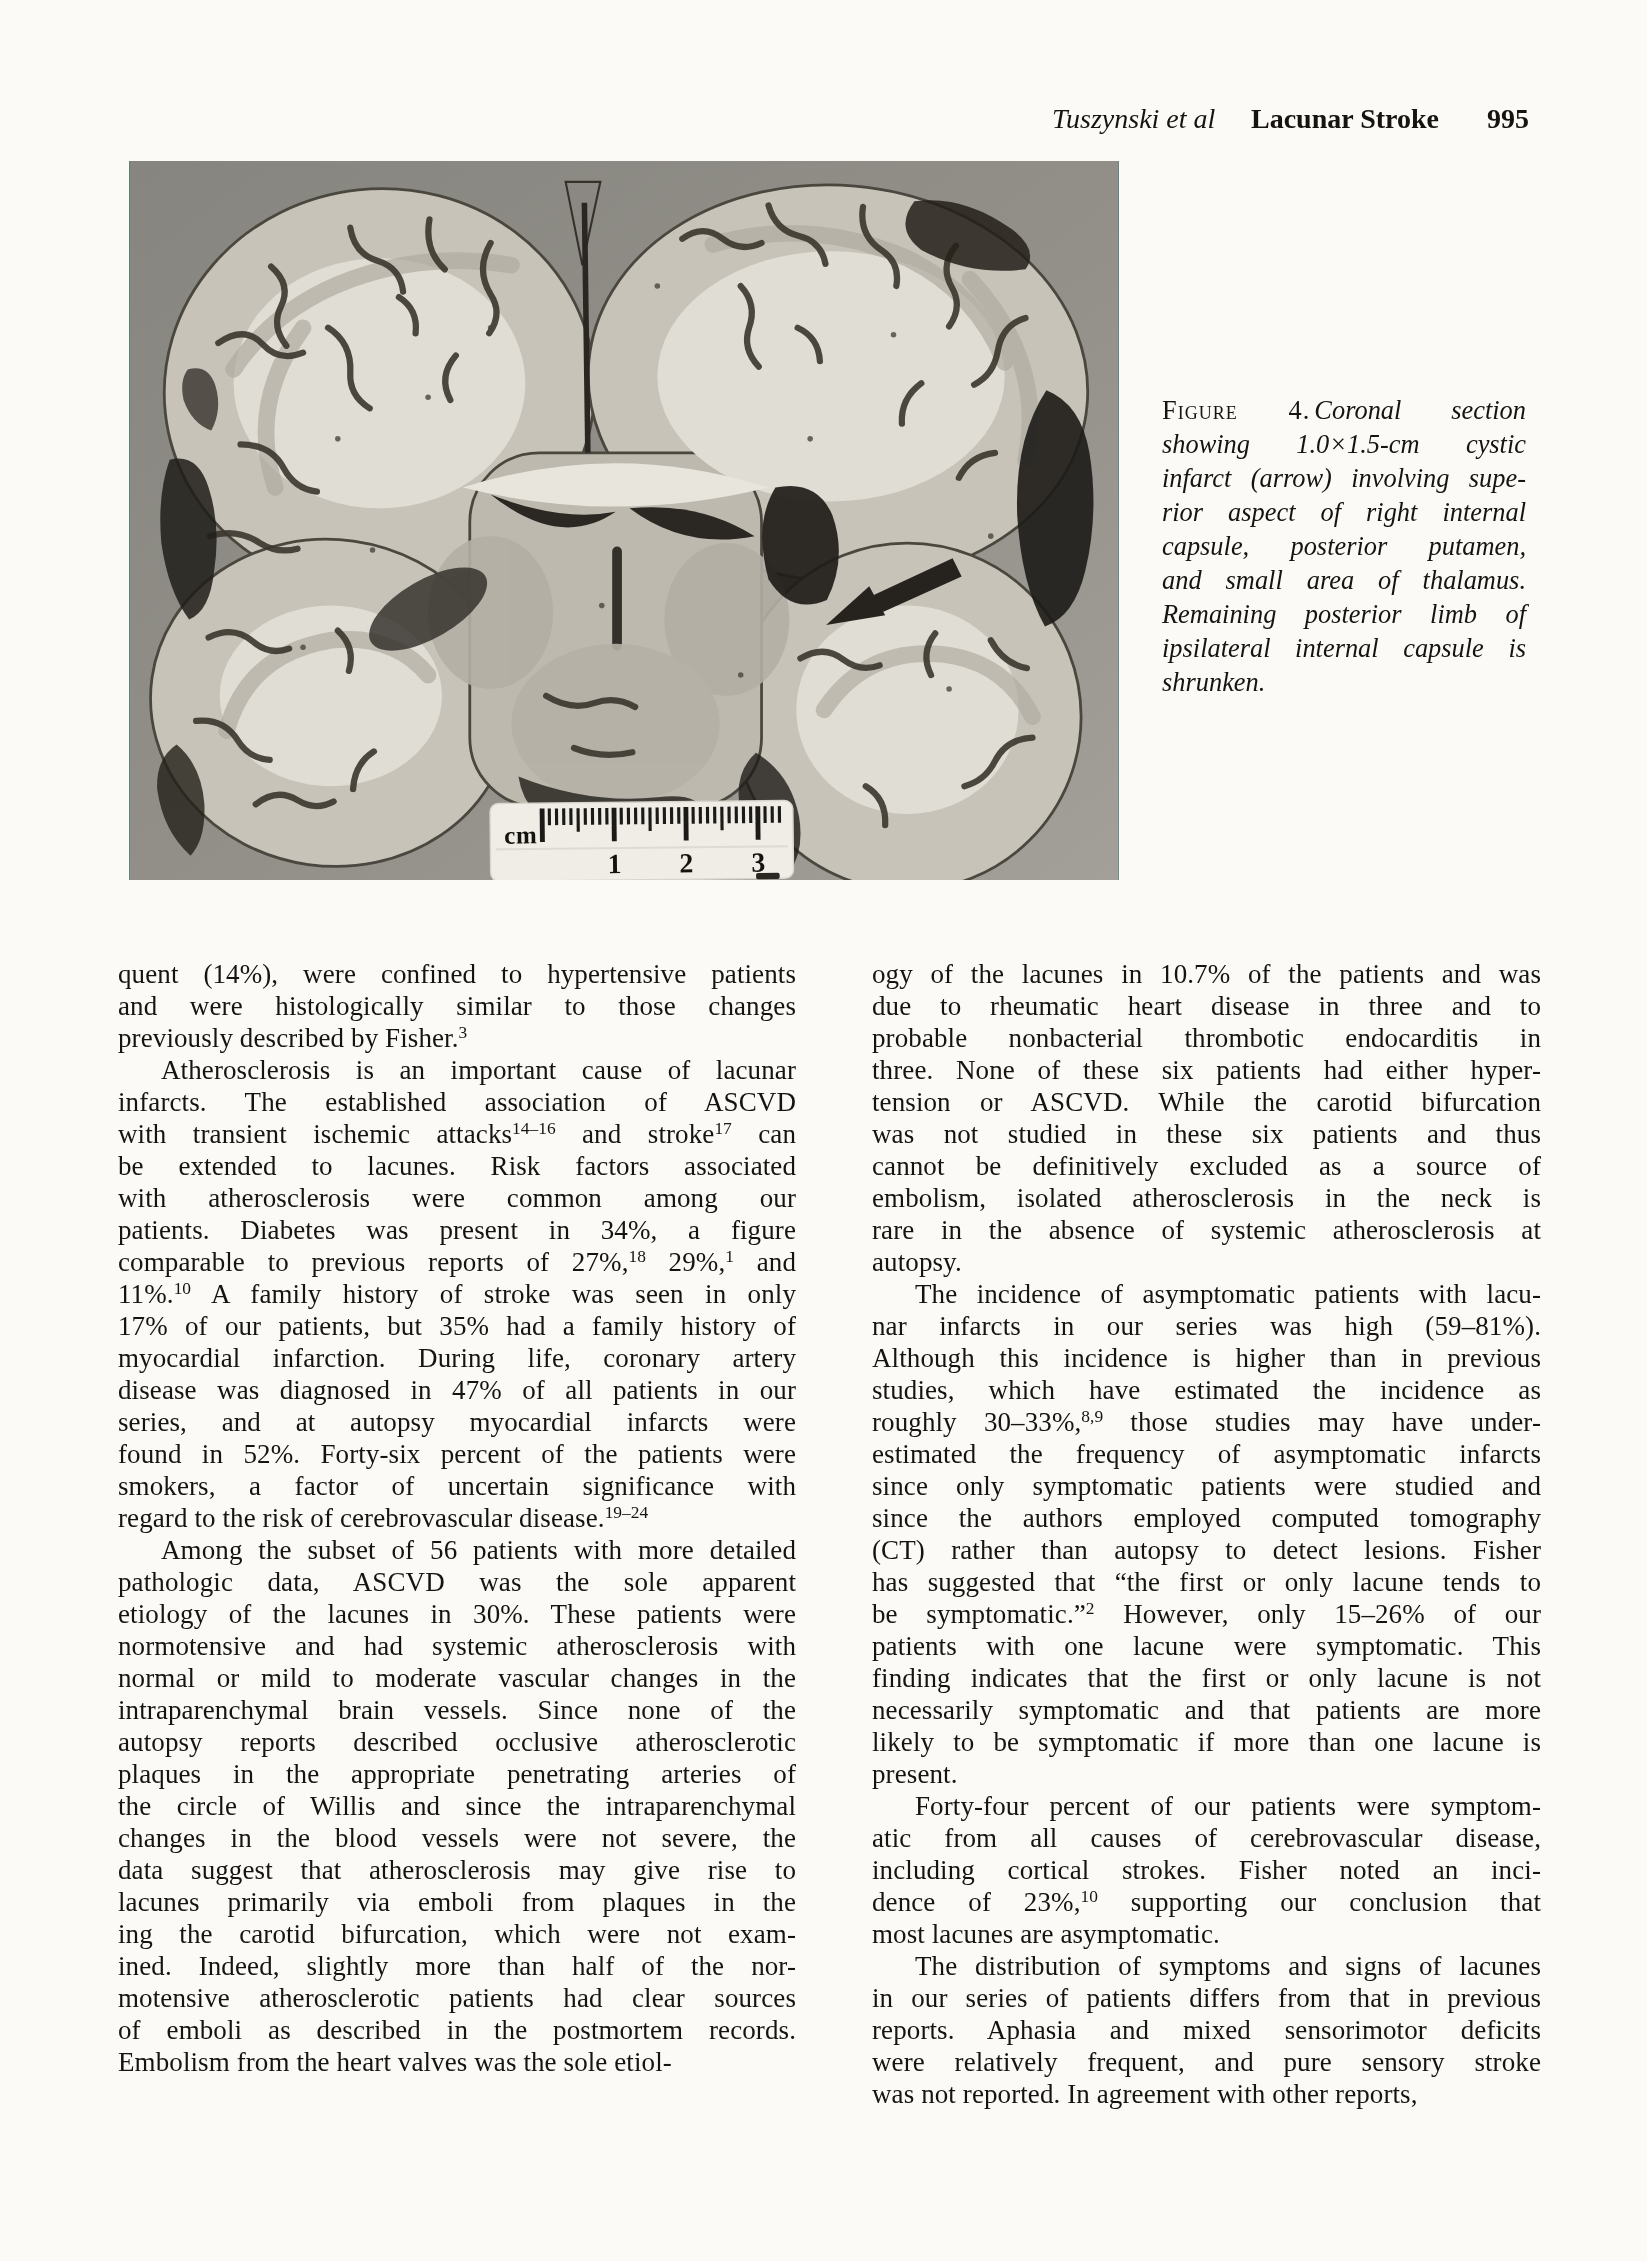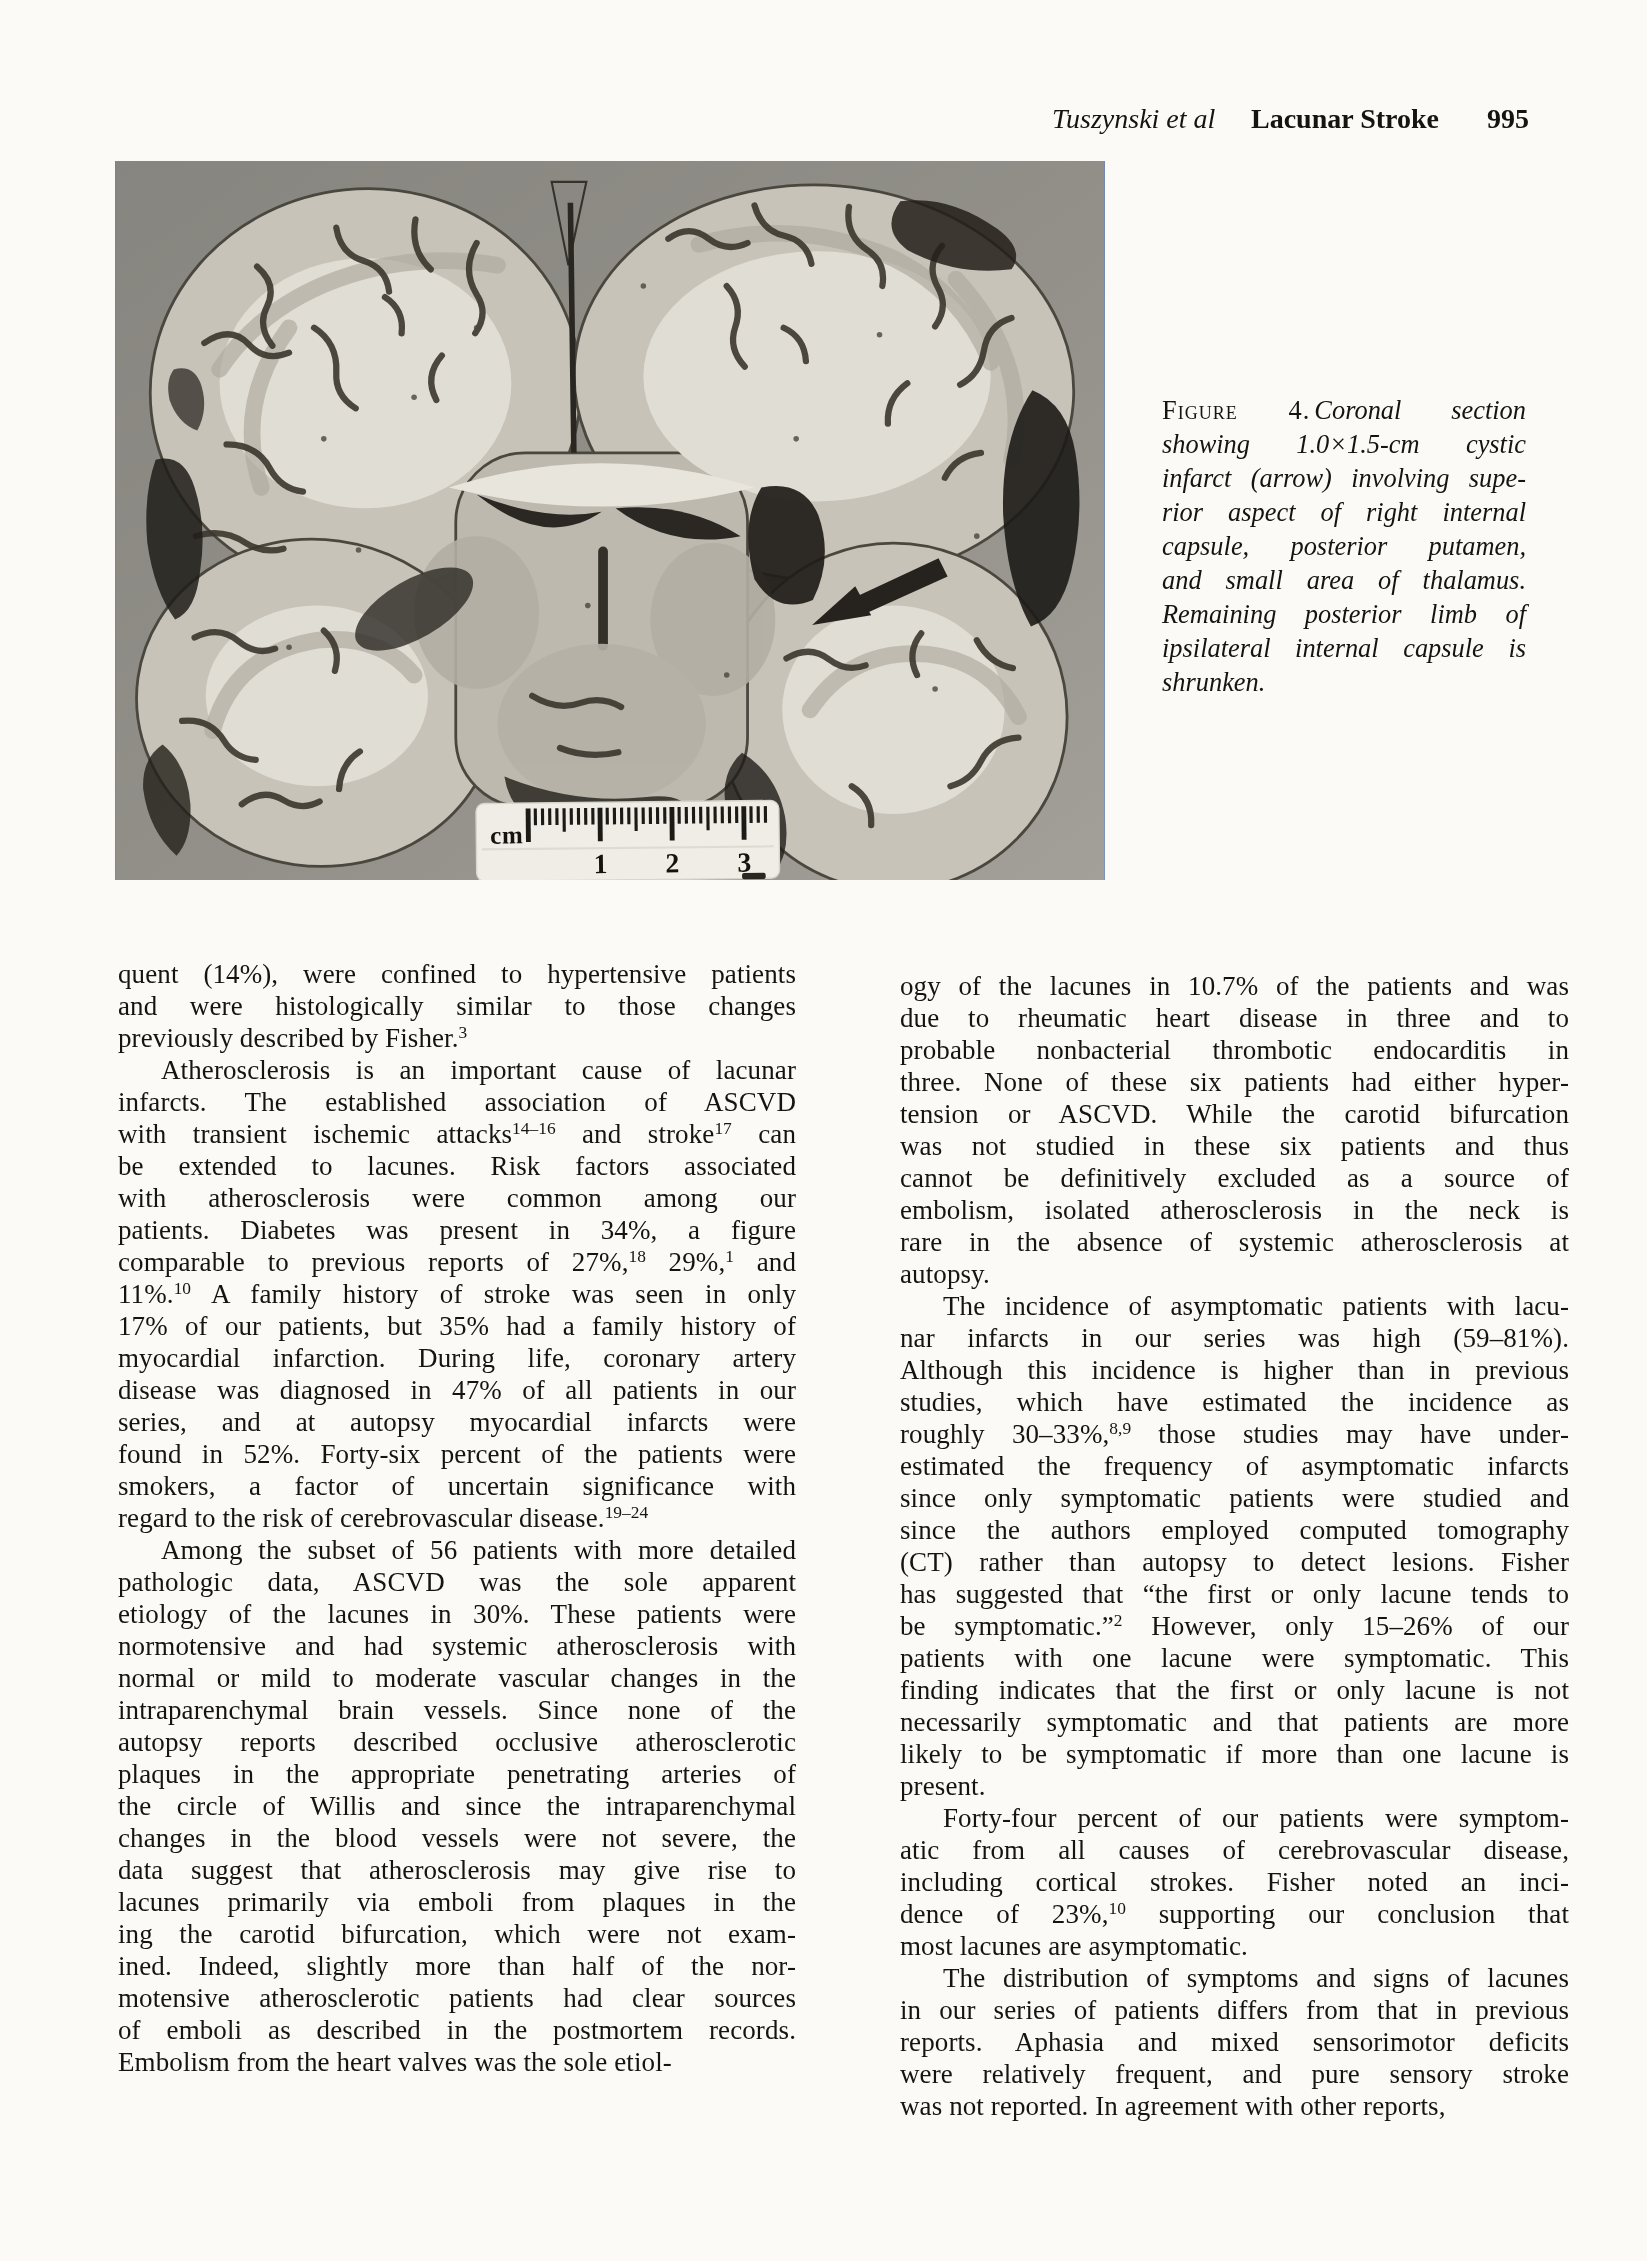--- a/index.html
+++ b/index.html
@@ -8,35 +8,35 @@
     background:#fbfaf7;color:#17140f;
     font-family:"Liberation Serif", serif;
   }
   
   .rh{position:absolute;top:103px;font-size:28px;white-space:nowrap;}
   .rh-authors{left:1052px;font-style:italic;}
   .rh-title{left:1251px;font-weight:bold;}
   .rh-page{left:1411px;width:118px;text-align:right;font-weight:bold;}
   
   .photo{
-    position:absolute;left:115px;top:161px;width:990px;height:719px;
-    overflow:hidden;background:#3b82f6;
+    position:absolute;left:129px;top:161px;width:990px;height:719px;
+    overflow:hidden;background:#0f766e;
   }
   
   figcaption{
     position:absolute;left:1162px;top:393px;width:364px;
     font-style:italic;font-size:26.4px;line-height:34px;
   }
   .cap-line{text-align:justify;text-align-last:justify;-moz-text-align-last:justify;}
   .cap-line.pl{text-align-last:left;-moz-text-align-last:left;}
   .figlabel{font-style:normal;font-variant:small-caps;letter-spacing:1px;margin-right:4px;}
   
   .col{position:absolute;top:958px;}
   #col-left{left:118px;width:678px;}
-  #col-right{left:900px;width:669px;margin-top:12px;}
+  #col-right{left:872px;width:669px;}
   .line{
     font-size:27px;line-height:32px;letter-spacing:0.1px;
     text-align:justify;text-align-last:justify;-moz-text-align-last:justify;
   }
   .line.pl{text-align-last:left;-moz-text-align-last:left;}
   .line.indent{padding-left:43px;}
   .sup{font-size:17.4px;line-height:0;position:relative;top:-9px;letter-spacing:0;}
   svg text{font-family:"Liberation Serif", serif;}
 </style>
 </head>

